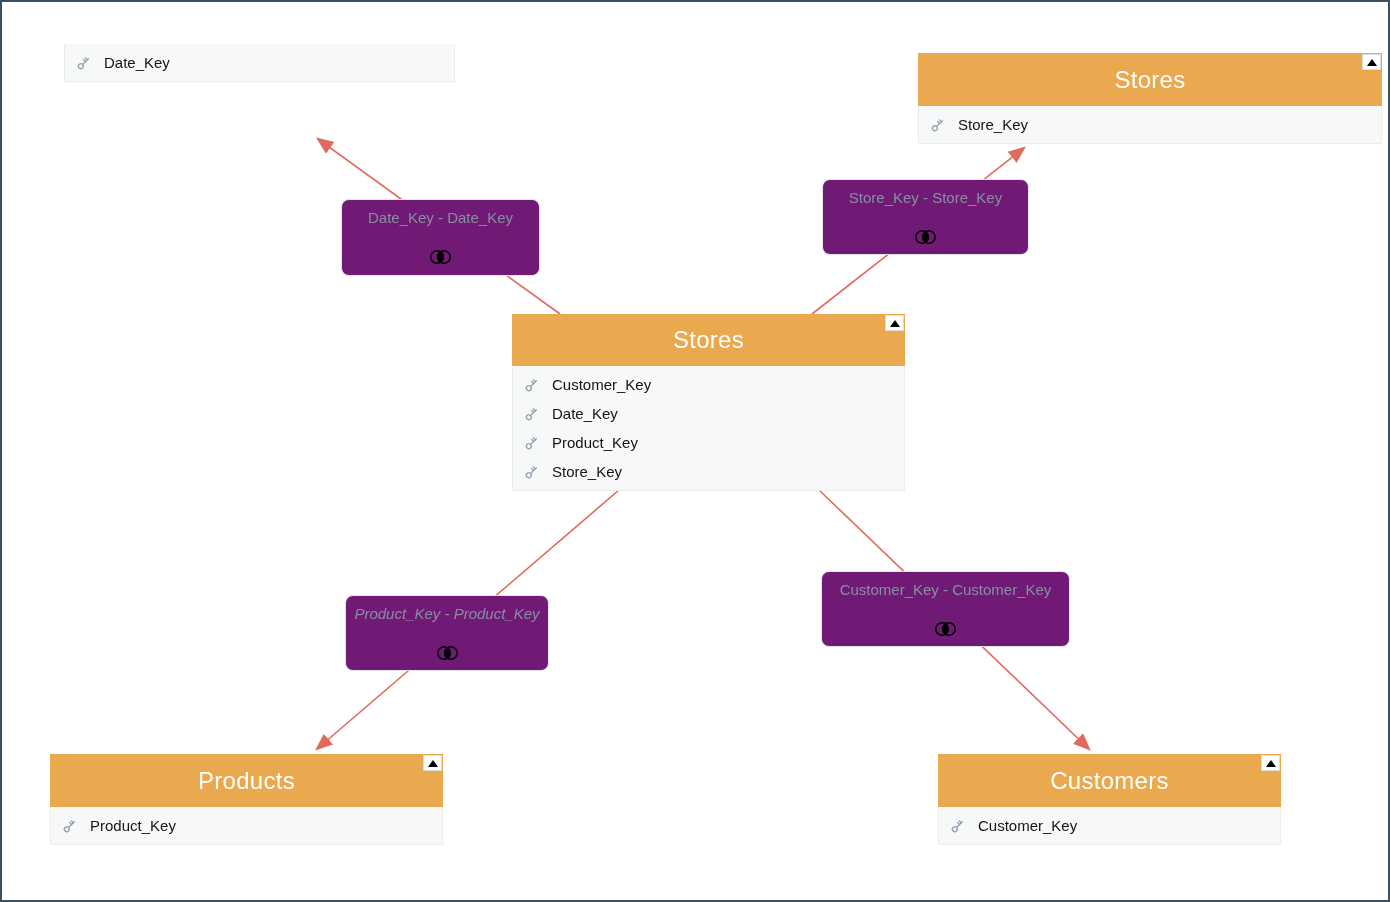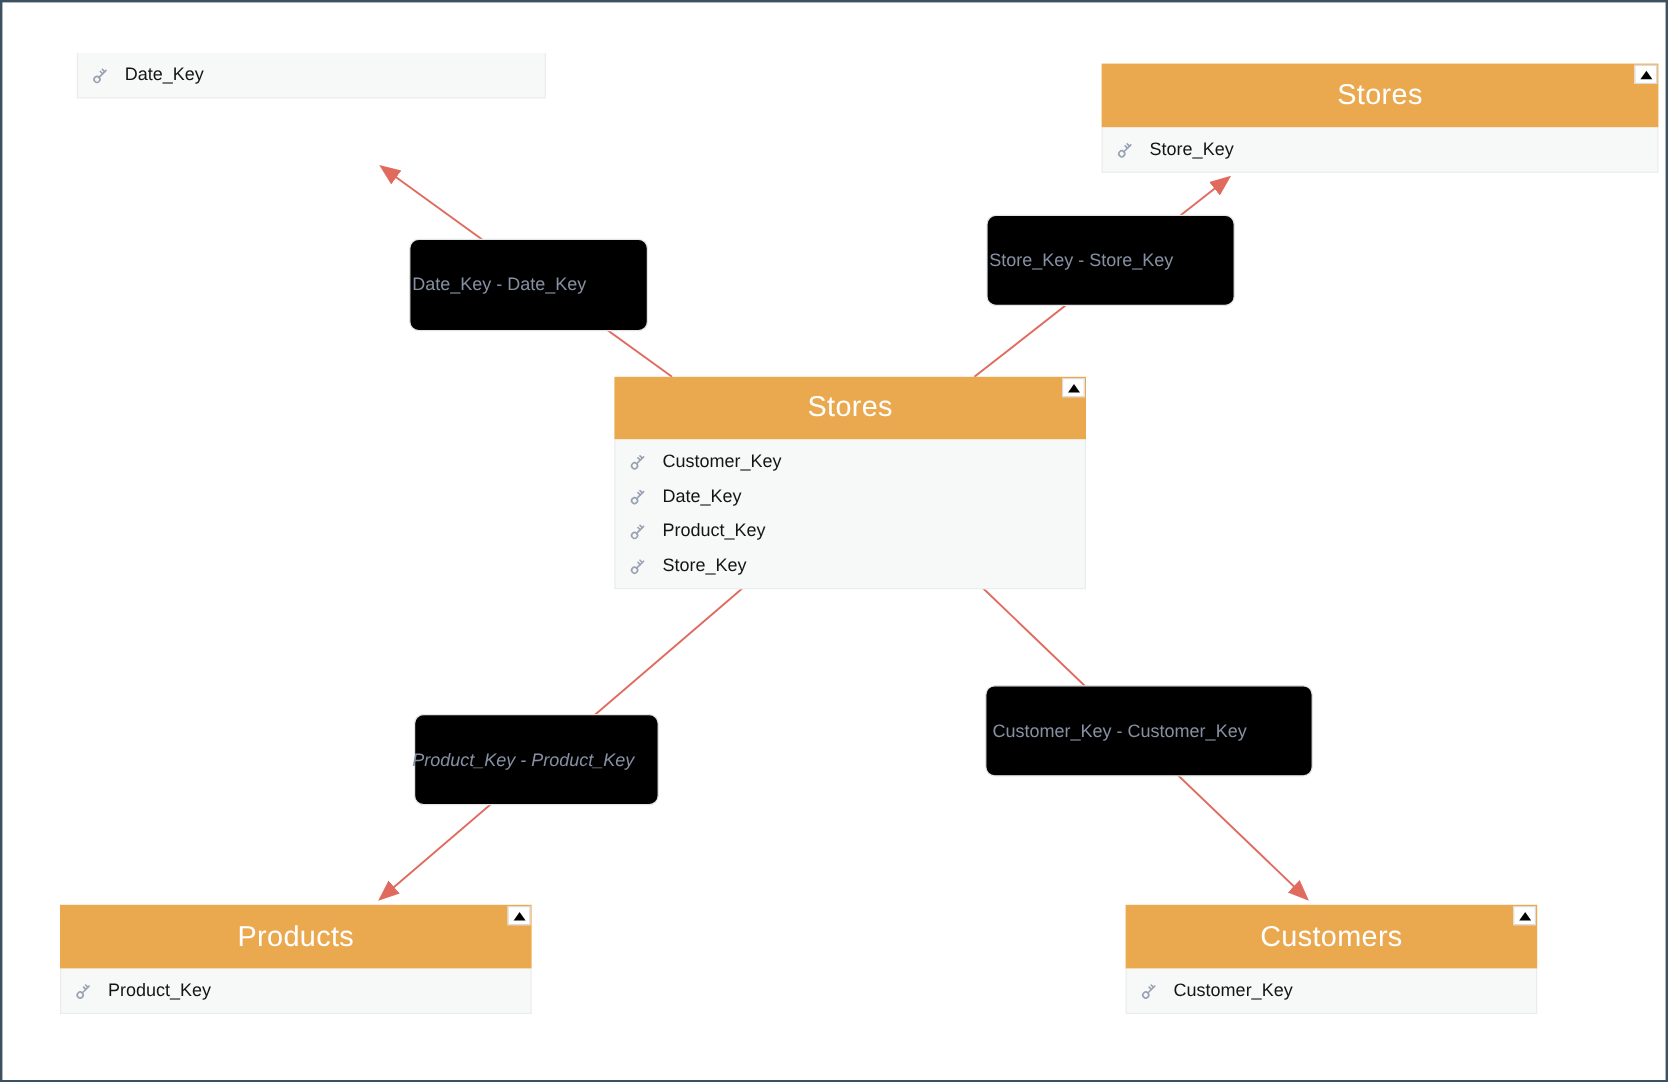--- a/index.html
+++ b/index.html
@@ -79,25 +79,25 @@
   .field-name {
     font-size: 15px;
     color: #141417;
   }
   .key-icon { width: 18px; height: 18px; flex: 0 0 auto; }
 
   
   .rel-box {
     position: absolute;
     z-index: 2;
-    background: #000000;
+    background: #701a75;
     border: 1px solid #e2e6e8;
     border-radius: 8px;
     display: flex;
-    flex-direction: row;
+    flex-direction: column;
     align-items: center;
     justify-content: center;
     gap: 22px;
     cursor: pointer;
   }
   .rel-label {
     font-size: 15px;
     color: #8690a2;
     white-space: nowrap;
   }
@@ -285,21 +285,21 @@
 
   <div class="rel-box" style="left:343px; top:593px; width:204px; height:76px;font-style:italic;">
     <span class="rel-label">Product_Key - Product_Key</span>
     <svg class="join-icon" viewBox="0 0 28 18">
       <circle cx="17.5" cy="9" r="6.5" fill="#000" clip-path="url(#join-clip)"></circle>
       <circle cx="10.5" cy="9" r="6.5" fill="none" stroke="#000" stroke-width="1.6"></circle>
       <circle cx="17.5" cy="9" r="6.5" fill="none" stroke="#000" stroke-width="1.6"></circle>
     </svg>
   </div>
 
-  <div class="rel-box" style="left:819px; top:569px; width:273px; height:76px;">
+  <div class="rel-box" style="left:819px; top:569px; width:249px; height:76px;">
     <span class="rel-label">Customer_Key - Customer_Key</span>
     <svg class="join-icon" viewBox="0 0 28 18">
       <circle cx="17.5" cy="9" r="6.5" fill="#000" clip-path="url(#join-clip)"></circle>
       <circle cx="10.5" cy="9" r="6.5" fill="none" stroke="#000" stroke-width="1.6"></circle>
       <circle cx="17.5" cy="9" r="6.5" fill="none" stroke="#000" stroke-width="1.6"></circle>
     </svg>
   </div>
 
 </div>
 

